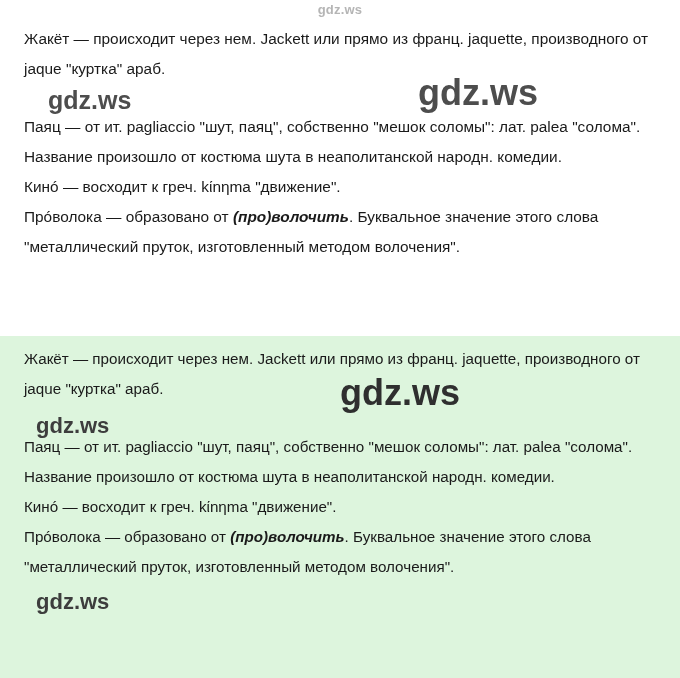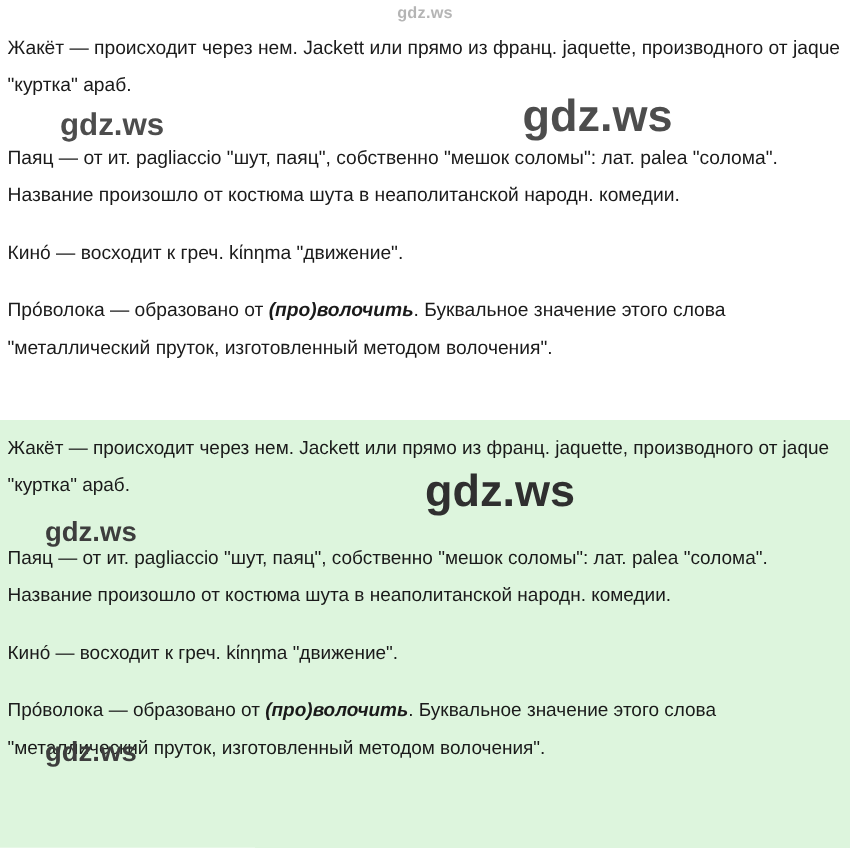--- a/index.html
+++ b/index.html
@@ -29,21 +29,21 @@
     font-size: 13px;
     font-weight: bold;
     color: #b5b5b5;
     letter-spacing: 0.2px;
   }
   .section {
     position: absolute;
     left: 0;
     width: 680px;
     box-sizing: border-box;
-    padding: 0 6px;
+    padding: 0 24px;
   }
   .section-plain {
     top: 24px;
     background: #ffffff;
   }
   .section-green {
     top: 336px;
     background: #ddf5dd;
     height: 342px;
   }
@@ -51,21 +51,20 @@
     font-size: 15.4px;
     line-height: 30px;
     margin: 0;
     padding: 0;
     color: #1a1a1a;
   }
   .section-plain .para {
     margin-bottom: 0px;
   }
   .p-gap {
-    margin-top: 16px;
   }
   .p-gap-sm {
     margin-top: 28px;
   }
   .section-green {
     padding-top: 8px;
   }
   .section-green .para {
     font-size: 15.2px;
     line-height: 30px;

